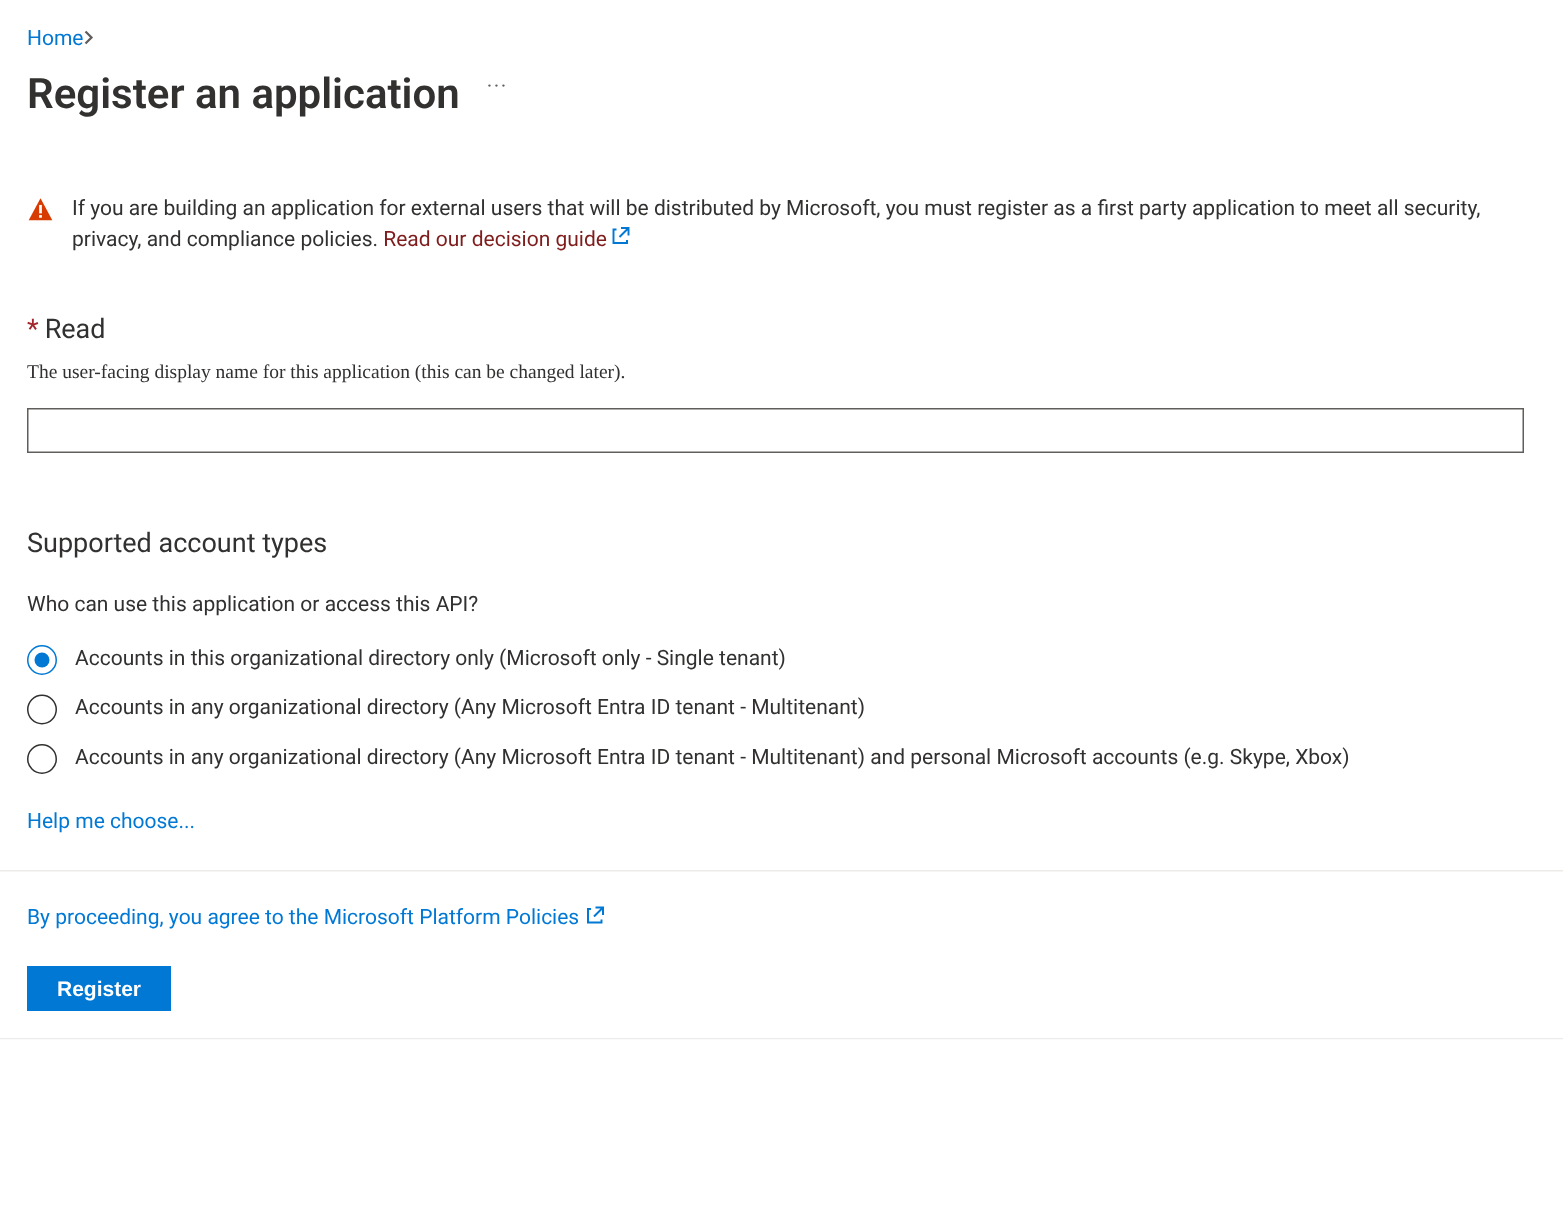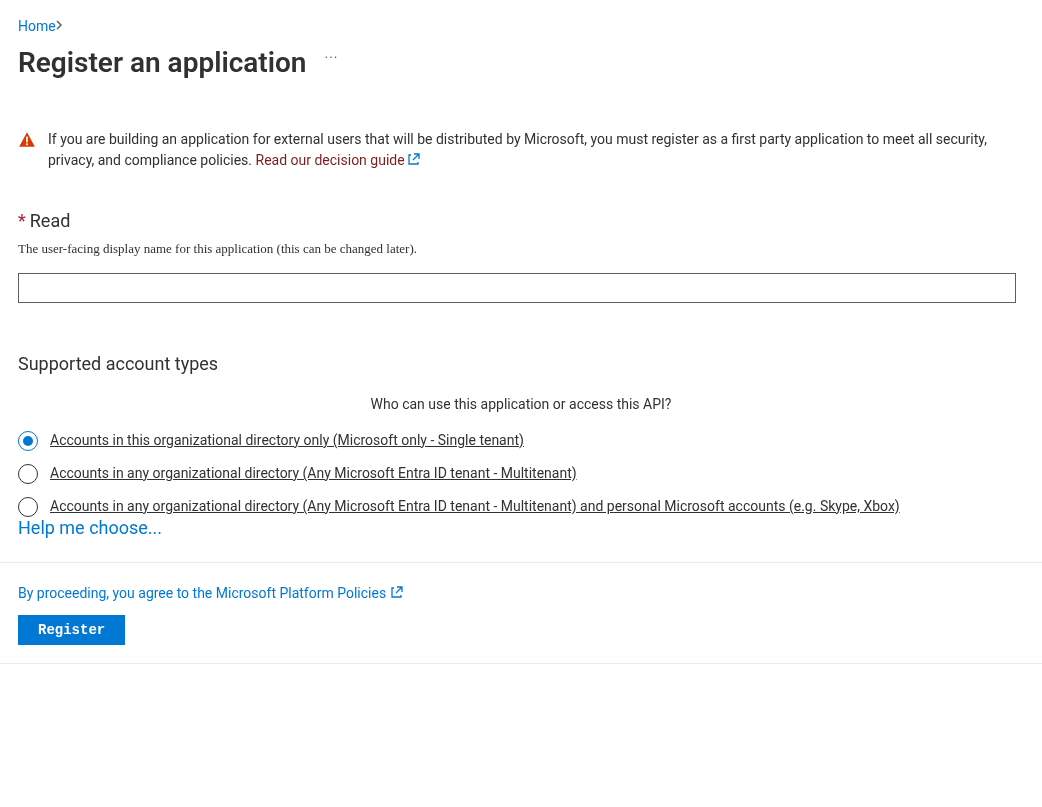--- a/index.html
+++ b/index.html
@@ -102,27 +102,26 @@
       outline: none;
     }
     .section-heading {
       font-size: 18px;
       font-weight: 400;
       margin-bottom: 22px;
     }
     .section-sub {
       font-size: 14px;
       margin-bottom: 18px;
-      text-align: center;
     }
     .radio-group {
       display: flex;
       flex-direction: column;
       gap: 12px;
-      text-decoration: underline;
+      margin-bottom: 24px;
     }
     .radio-row {
       display: flex;
       align-items: flex-start;
       gap: 12px;
       cursor: pointer;
     }
     .radio {
       flex-shrink: 0;
       width: 20px;
@@ -144,52 +143,52 @@
       background: #0078d4;
       border-radius: 50%;
     }
     .radio-label {
       font-size: 14px;
       line-height: 1.5;
     }
     .help-link {
       color: #0078d4;
       text-decoration: none;
-      font-size: 18px;
+      font-size: 14px;
       cursor: pointer;
       display: inline-block;
       text-align: right;
     }
     .footer {
       border-top: 1px solid #edebe9;
       margin-top: 24px;
       margin-left: -18px;
       margin-right: -18px;
       padding: 22px 18px 18px 18px;
       border-bottom: 1px solid #edebe9;
     }
     .policies-link {
       color: #0078d4;
       text-decoration: none;
       font-size: 14px;
       cursor: pointer;
       display: inline-flex;
       align-items: center;
       gap: 4px;
-      margin-bottom: 13px;
+      margin-bottom: 23px;
     }
     .register-btn {
       background: #0078d4;
       color: #ffffff;
       border: none;
       padding: 7px 20px;
       font-size: 14px;
       font-weight: 600;
       cursor: pointer;
-      font-family: Liberation Mono, monospace;
+      font-family: Liberation Sans, sans-serif;
       text-align: center;
     }
   </style>
 </head>
 <body>
 
 
 
 <div class="breadcrumb">
   <a href="#">Home</a>

